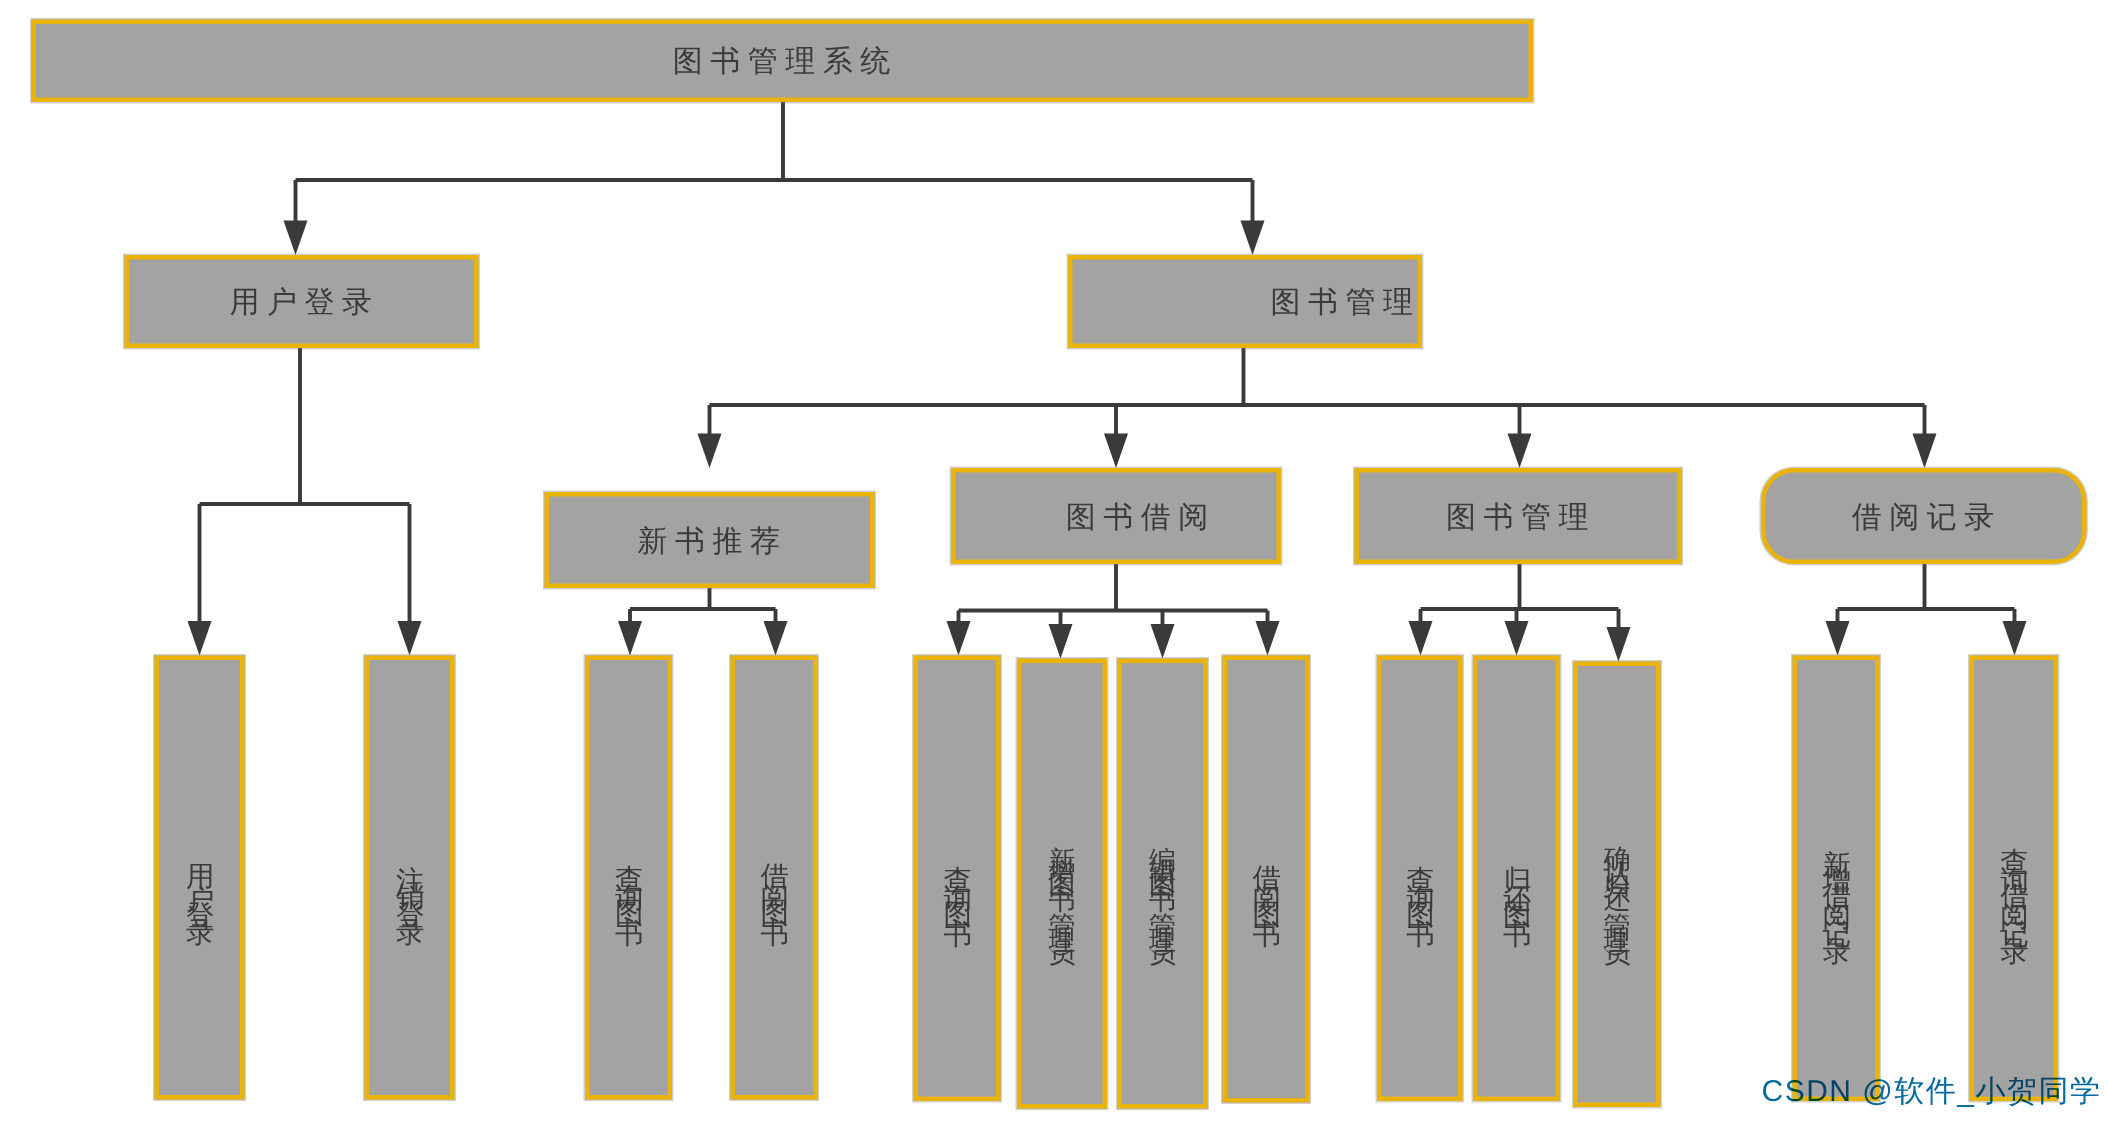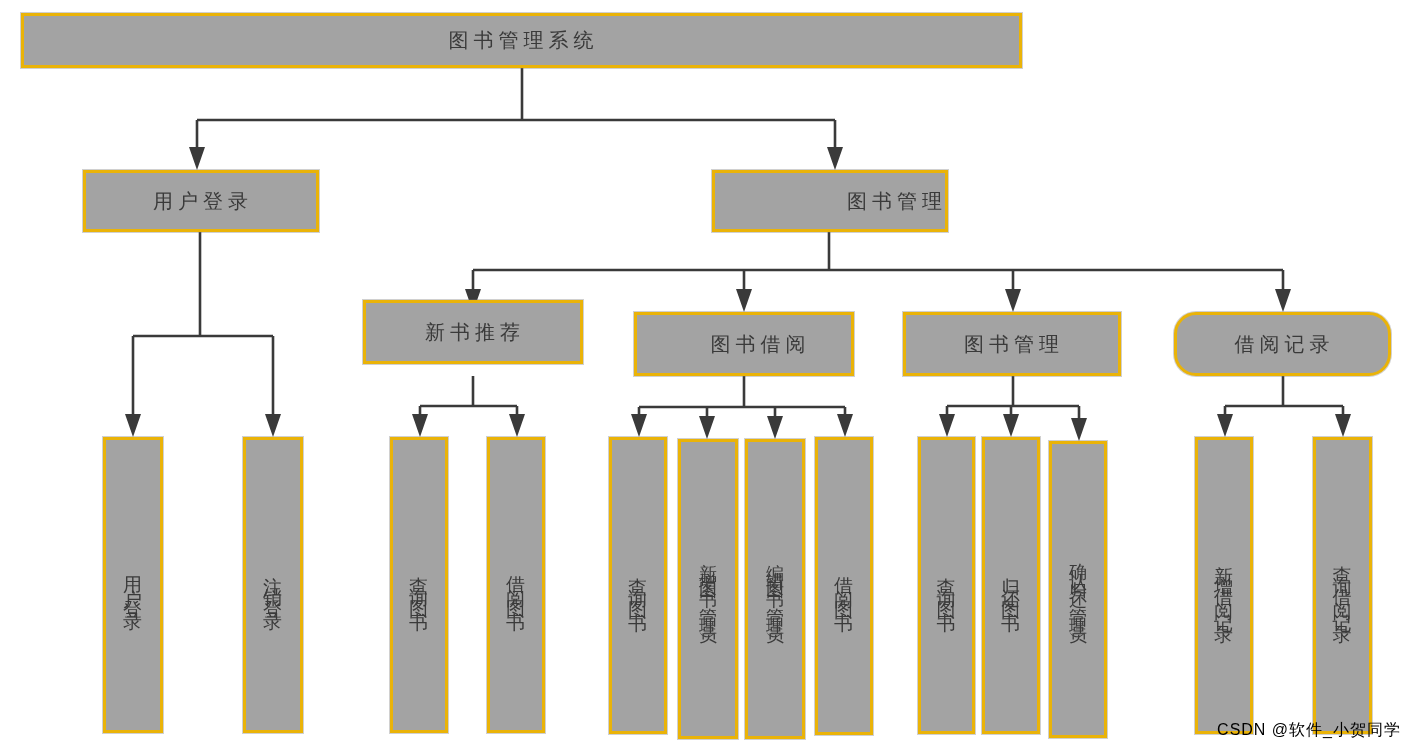--- a/index.html
+++ b/index.html
@@ -17,21 +17,21 @@
   }
   .hnode{font-size:20px;letter-spacing:5px;font-weight:400;}
   .hnode span{white-space:nowrap;transform:translateX(2px);}
   .vnode span{
     writing-mode:vertical-rl;text-orientation:mixed;
     font-size:19px;letter-spacing:12px;line-height:1;
   }
   .vnode.long span{font-size:18px;letter-spacing:9px;}
   .watermark{
     position:absolute;right:4px;bottom:6px;z-index:10;
-    font-size:16px;color:#000000;letter-spacing:1px;
+    font-size:20px;color:#0369a1;letter-spacing:1px;
     mix-blend-mode:multiply;white-space:nowrap;
   }
 </style>
 </head>
 <body>
 
 <div class="canvas">
 
   <svg class="connectors" width="1405" height="747" viewBox="0 0 1405 747">
     <g stroke="#3a3a3a" stroke-width="2.6" fill="none">
@@ -103,21 +103,21 @@
     <span>图书管理系统</span>
   </div>
 
   <div class="node hnode" style="left:83px;top:170px;width:236px;height:62px;">
     <span>用户登录</span>
   </div>
   <div class="node hnode" style="left:712px;top:170px;width:236px;height:62px;justify-content:flex-end;">
     <span>图书管理</span>
   </div>
 
-  <div class="node hnode" style="left:363px;top:300px;width:220px;height:64px;">
+  <div class="node hnode" style="left:363px;top:328px;width:220px;height:64px;">
     <span>新书推荐</span>
   </div>
   <div class="node hnode" style="left:634px;top:312px;width:220px;height:64px;padding-left:29px;">
     <span>图书借阅</span>
   </div>
   <div class="node hnode" style="left:903px;top:312px;width:218px;height:64px;">
     <span>图书管理</span>
   </div>
   <div class="node hnode" style="left:1174px;top:312px;width:217px;height:64px;border-radius:22px;">
     <span>借阅记录</span>

